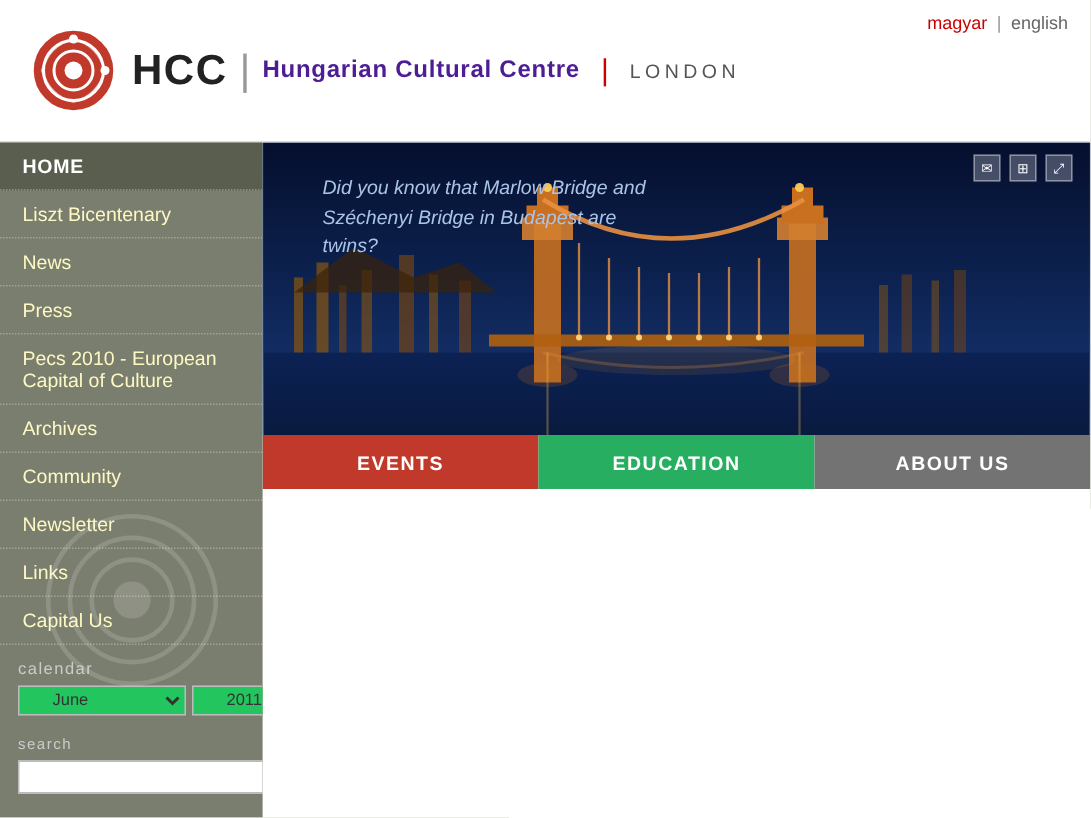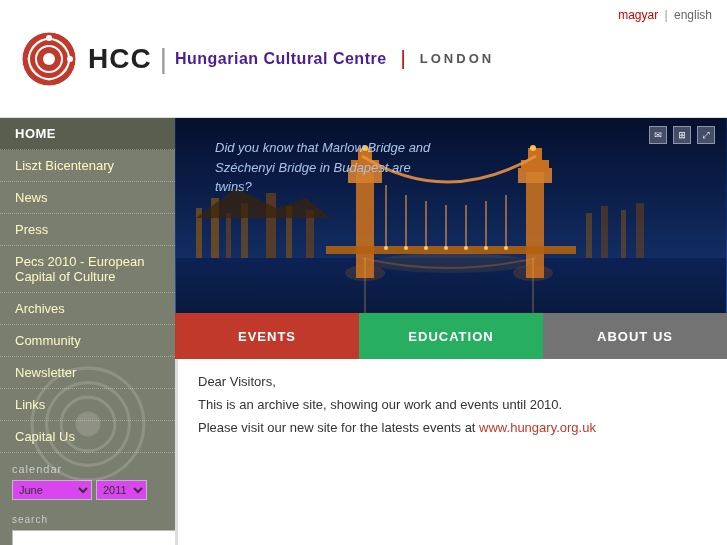--- a/index.html
+++ b/index.html
@@ -1,21 +1,21 @@
 <!DOCTYPE html>
 <html><head>
   <meta charset="utf-8">
   <style>
     * { margin: 0; padding: 0; box-sizing: border-box; }
     body { font-family: Arial, sans-serif; background: #c5c9b8; width: 727px; height: 545px; overflow: hidden; }
 
     
     #top-bar {
       background: #fff;
-      height: 118px;
+      height: 95px;
       display: flex;
       align-items: center;
       padding: 0 20px;
       position: relative;
       border-bottom: 1px solid #ddd;
     }
     #lang-bar {
       position: absolute;
       top: 8px;
       right: 15px;
@@ -55,21 +55,21 @@
       font-size: 16px;
       font-weight: bold;
       color: #4c1d95;
       letter-spacing: 0.5px;
     }
     #sep2 { color: #c00; font-size: 20px; font-weight: 300; margin: 0 6px; }
     #london-text {
       font-size: 13px;
       letter-spacing: 3px;
       color: #555;
-      font-weight: bold;
+      font-weight: normal;
     }
 
     
     #main-layout {
       display: flex;
       height: 450px;
     }
 
     
     #sidebar {
@@ -123,24 +123,24 @@
       font-size: 11px;
       color: #ccc;
       letter-spacing: 1px;
       margin-bottom: 5px;
     }
     #calendar-selects {
       display: flex;
       gap: 4px;
     }
     #calendar-selects select {
-      background: #d946ef;
+      background: #22c55e;
       border: 1px solid #bbb;
       font-size: 11px;
-      padding: 2px 2px;
+      padding: 2px 18px;
       color: #333;
       cursor: pointer;
     }
 
     
     #search-section {
       padding: 8px 12px;
       color: #ddd;
     }
     #search-label {
@@ -217,21 +217,21 @@
       align-items: center;
       justify-content: center;
       font-size: 9px;
       color: #fff;
       cursor: pointer;
     }
 
     
     #nav-tabs {
       display: flex;
-      height: 46px;
+      height: 36px;
       flex-shrink: 0;
     }
     .nav-tab {
       flex: 1;
       display: flex;
       align-items: center;
       justify-content: center;
       font-size: 13px;
       font-weight: bold;
       letter-spacing: 1px;
@@ -464,22 +464,15 @@
         <div class="hero-icon">⤢</div>
       </div>
     </div>
 
     <div id="nav-tabs">
       <div id="tab-events" class="nav-tab">EVENTS</div>
       <div id="tab-education" class="nav-tab">EDUCATION</div>
       <div id="tab-about" class="nav-tab">ABOUT US</div>
     </div>
 
-    <div id="welcome-area">
-      <p id="welcome-dear">Dear Visitors,</p>
-      <p id="welcome-archive">This is an archive site, showing our work and events until 2010.</p>
-      <p id="welcome-visit">
-        <span>Please visit our new site for the latests events at </span><a id="welcome-link" href="#">www.hungary.org.uk</a>
-      </p>
-    </div>
 
   </div>
 </div>
 
 </body></html>

